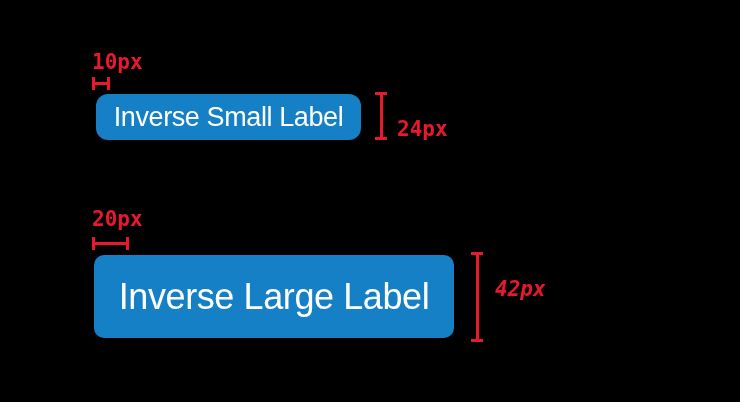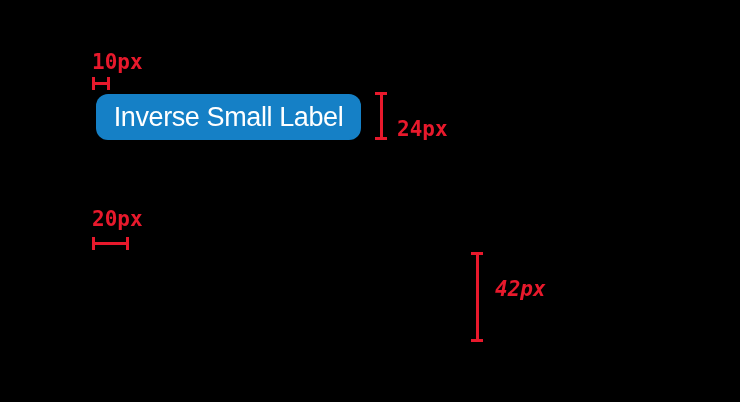--- a/index.html
+++ b/index.html
@@ -90,18 +90,19 @@
   <button class="inverse-btn" id="btn-small">Inverse Small Label</button>
 
   <div class="v-bracket" id="small-height-bracket"></div>
 
   <span class="dim-label" id="small-height-label">24px</span>
 
   <span class="dim-label" id="large-padding-label">20px</span>
 
   <div class="h-bracket" id="large-padding-bracket"></div>
 
+  <button class="inverse-btn" id="btn-large">Inverse Large Label</button>
 
   <div class="v-bracket" id="large-height-bracket"></div>
 
   <span class="dim-label" id="large-height-label">42px</span>
 
 </div>
 
 </body></html>

